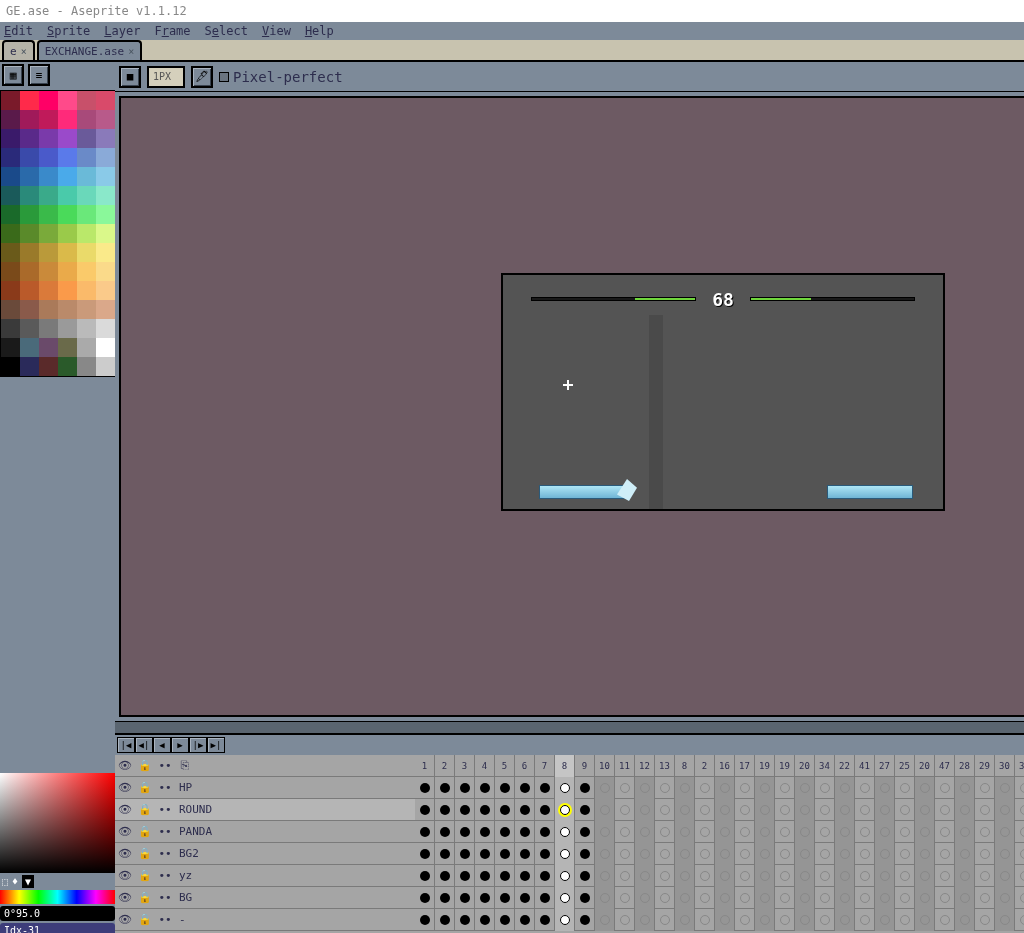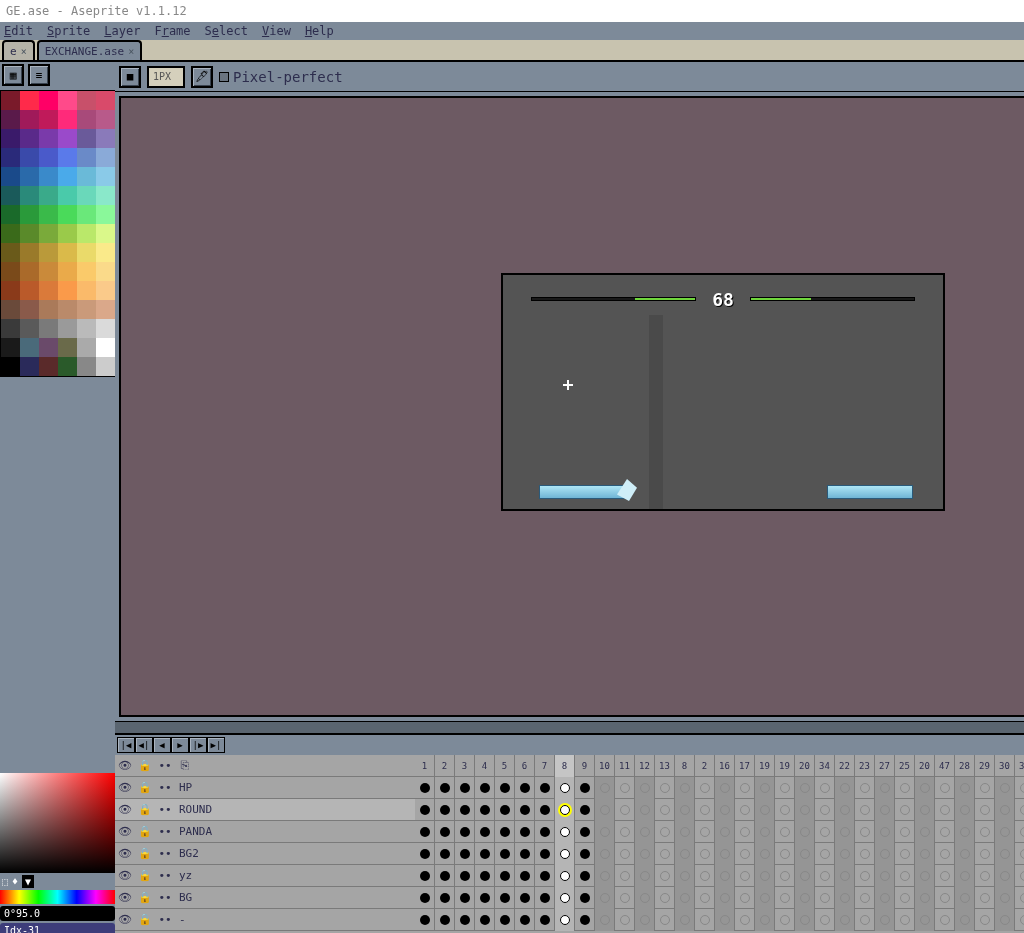--- a/index.html
+++ b/index.html
@@ -338,21 +338,21 @@
               <div class="fr-num">13</div>
               <div class="fr-num">8</div>
               <div class="fr-num">2</div>
               <div class="fr-num">16</div>
               <div class="fr-num">17</div>
               <div class="fr-num">19</div>
               <div class="fr-num">19</div>
               <div class="fr-num">20</div>
               <div class="fr-num">34</div>
               <div class="fr-num">22</div>
-              <div class="fr-num">23</div>
+              <div class="fr-num">41</div>
               <div class="fr-num">27</div>
               <div class="fr-num">25</div>
               <div class="fr-num">20</div>
               <div class="fr-num">47</div>
               <div class="fr-num">28</div>
               <div class="fr-num">29</div>
               <div class="fr-num">30</div>
               <div class="fr-num">31</div>
             </div>
           <div id="frame-rows">

